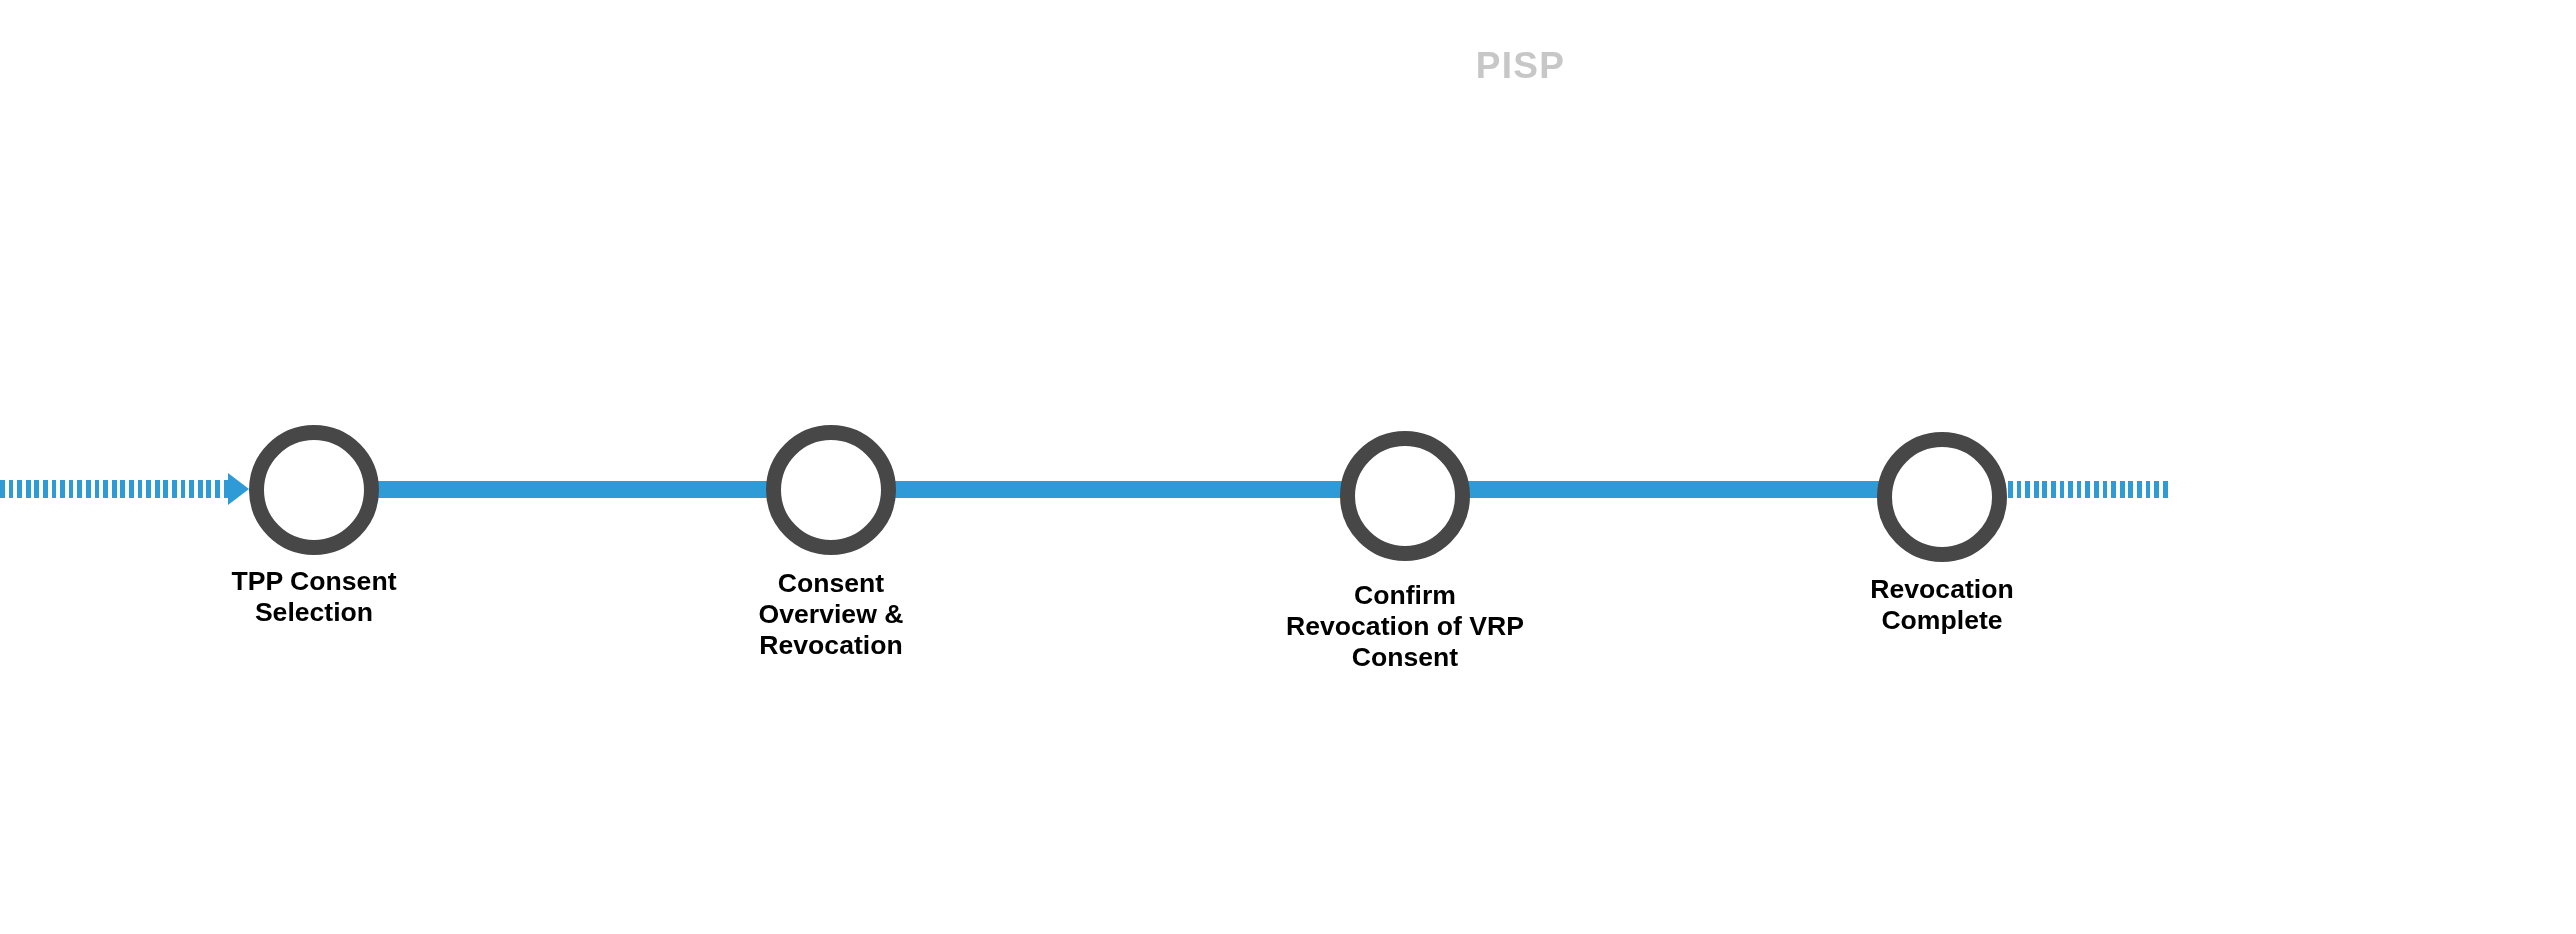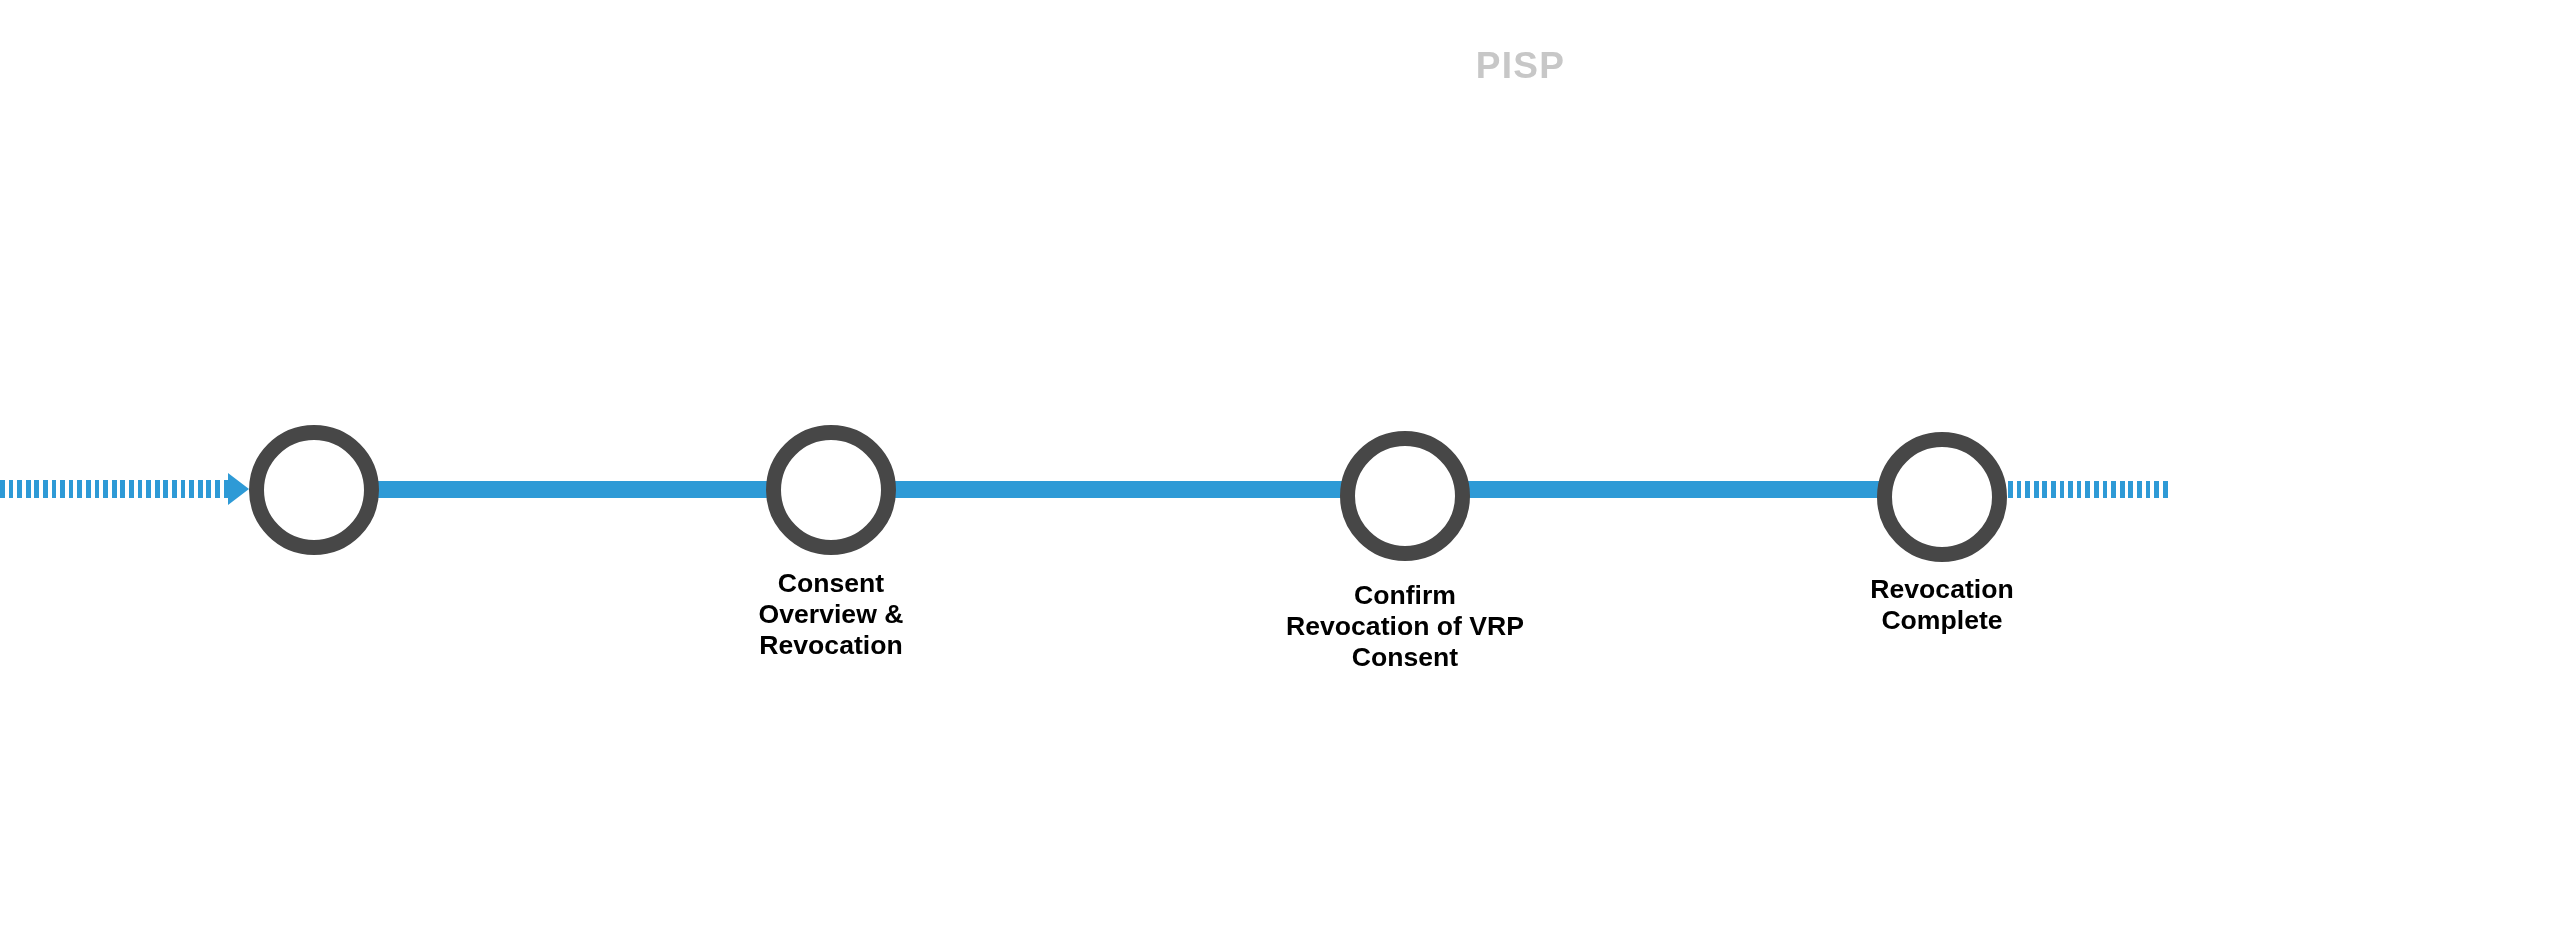--- a/index.html
+++ b/index.html
@@ -125,20 +125,22 @@
 
   <div class="flow-line"></div>
 
   <div class="dashed-connector dash-out"></div>
 
   <div class="node node-1"></div>
   <div class="node node-2"></div>
   <div class="node node-3"></div>
   <div class="node node-4"></div>
 
+  <div class="step-label label-1">TPP Consent
+Selection</div>
 
   <div class="step-label label-2">Consent
 Overview &amp;
 Revocation</div>
 
   <div class="step-label label-3">Confirm
 Revocation of VRP
 Consent</div>
 
   <div class="step-label label-4">Revocation

